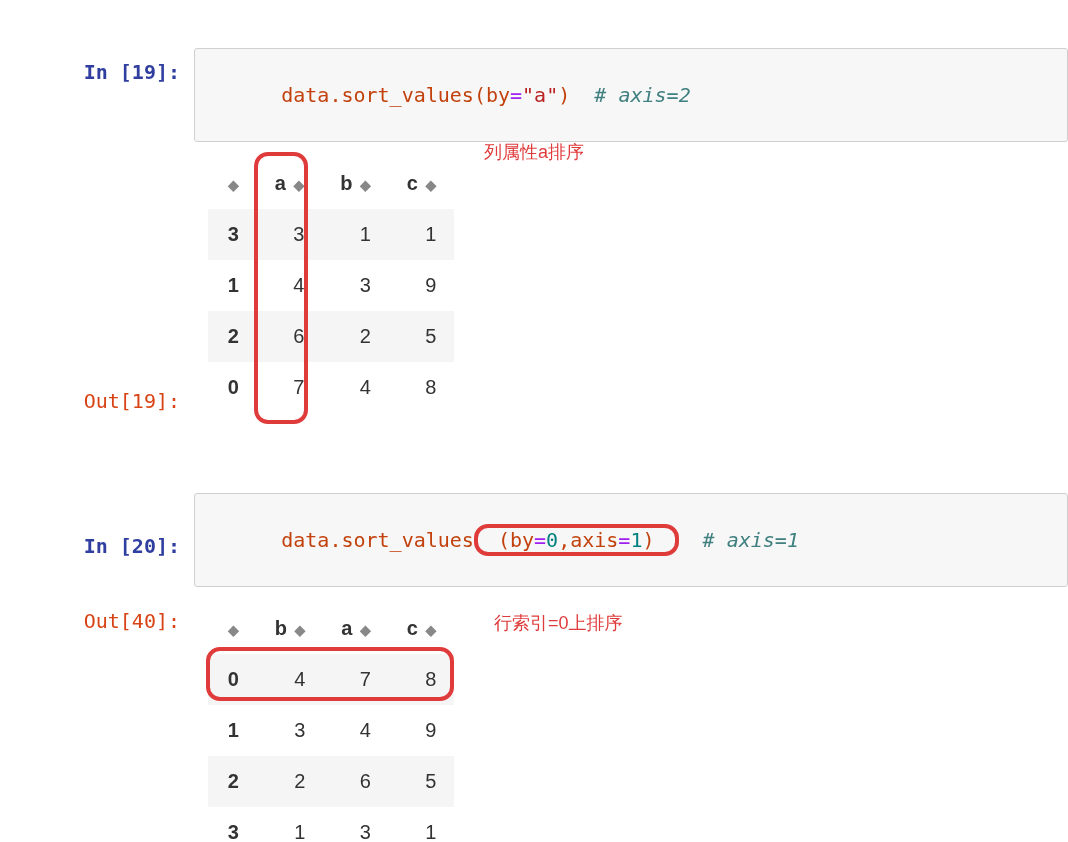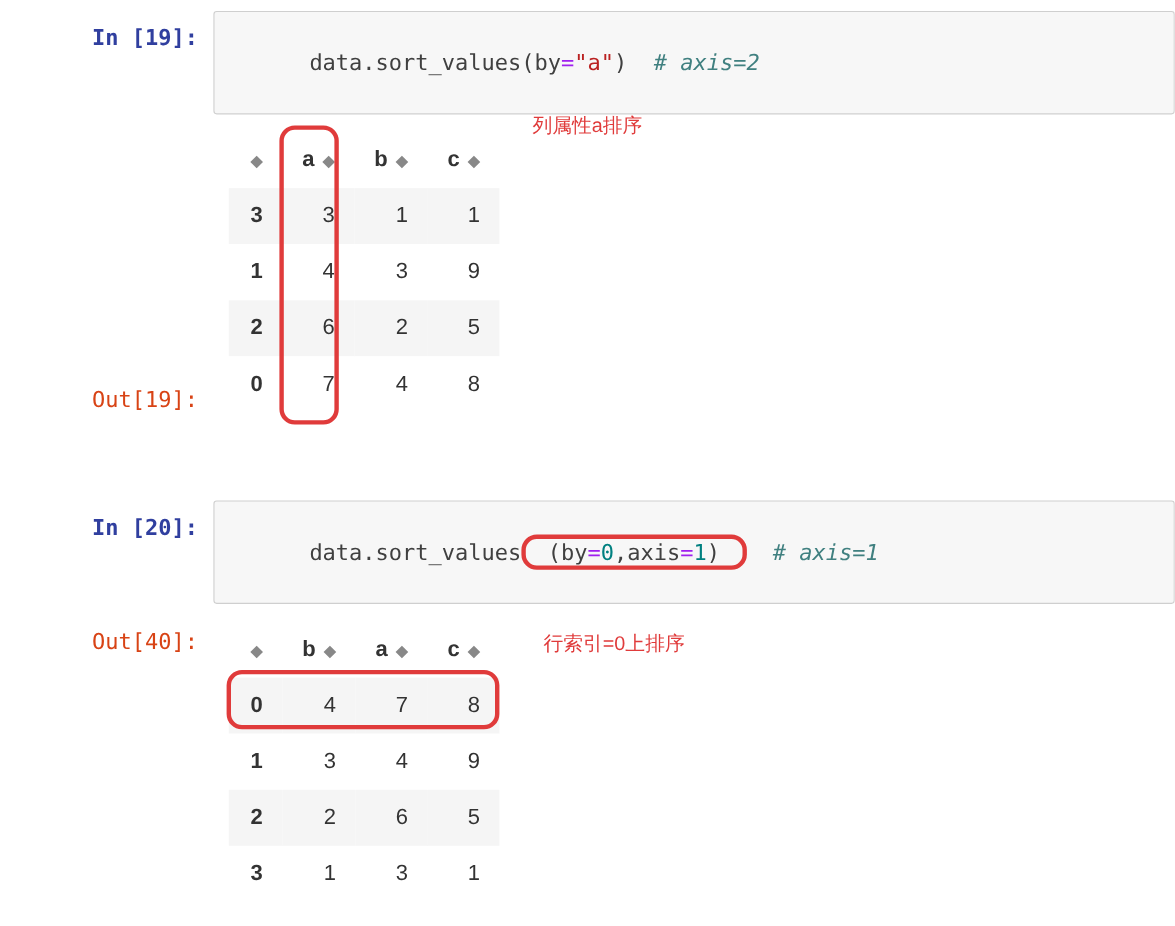--- a/index.html
+++ b/index.html
@@ -28,21 +28,21 @@
     background: #f7f7f7;
     border: 1px solid #cfcfcf;
     border-radius: 3px;
     padding: 10px 14px;
     font-family: "Menlo", monospace;
     font-size: 20px;
     white-space: pre;
     overflow: hidden;
     position: relative;
   }
-  .code-black { color: #404040; }
+  .code-black { color: #c2410c; }
   .code-purple { color: #A020F0; }
   .code-teal { color: #008080; }
   .code-str { color: #BA2121; }
   .code-comment { color: #408080; font-style: italic; }
 
   .output-area { flex: 1; position: relative; padding-left: 14px; padding-top: 6px; }
 
   table.df {
     border-collapse: collapse;
     font-family: "Helvetica Neue", Arial, sans-serif;
@@ -90,21 +90,21 @@
     border-radius: 14px;
     padding: 0px 20px;
     display: inline-block;
   }
 </style>
 </head>
 <body>
 
 <div class="notebook">
 
-  <div class="cell" style="margin-bottom:10px;">
+  <div class="cell" style="margin-bottom:10px;margin-top:38px;">
     <div class="prompt prompt-in">In [19]:</div>
     <div class="input-area">
       <span class="code-black">data.sort_values(by</span><span class="code-purple">=</span><span class="code-str">"a"</span><span class="code-black">)</span><span>  </span><span class="code-comment"># axis=2</span>
     </div>
   </div>
 
   <div class="cell" style="margin-bottom:80px;align-items:flex-end;">
     <div class="prompt prompt-out">Out[19]:</div>
     <div class="output-area">
 
@@ -144,21 +144,21 @@
             <td>4</td>
             <td>8</td>
           </tr>
         </tbody>
       </table>
 
       <div class="highlight-box" style="left:60px; top:0px; width:46px; height:264px;"></div>
     </div>
   </div>
 
-  <div class="cell" style="margin-bottom:10px;">
+  <div class="cell" style="margin-bottom:10px;align-items:center;">
     <div class="prompt prompt-in">In [20]:</div>
     <div class="input-area" style="padding-top:6px; padding-bottom:6px;">
       <span class="code-black">data.sort_values</span><span class="highlight-box-inline"><span class="code-black">(</span><span class="code-black">by</span><span class="code-purple">=</span><span class="code-teal">0</span><span class="code-black">,</span><span class="code-black">axis</span><span class="code-purple">=</span><span class="code-teal">1</span><span class="code-black">)</span></span><span>  </span><span class="code-comment"># axis=1</span>
     </div>
   </div>
 
   <div class="cell">
     <div class="prompt prompt-out">Out[40]:</div>
     <div class="output-area">
 

